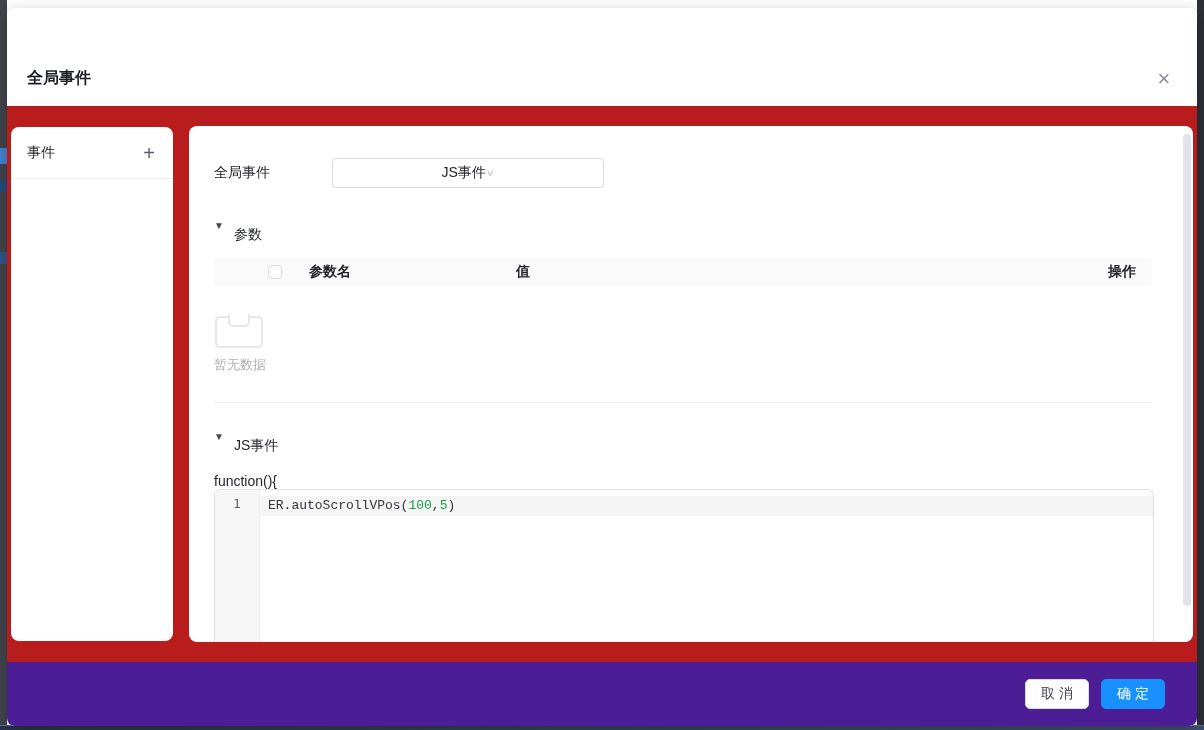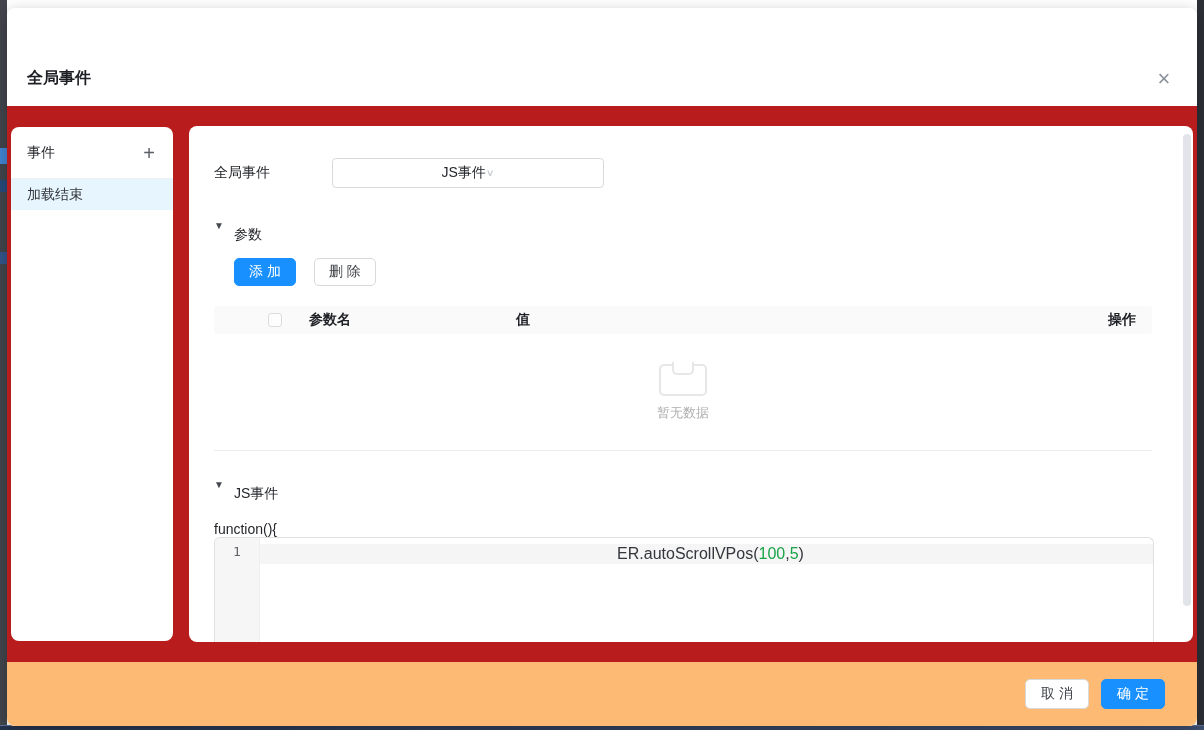--- a/index.html
+++ b/index.html
@@ -58,43 +58,43 @@
 
   .param-table { margin-left:0; width:938px; }
   .thead { display:flex; align-items:center; height:28px; background:#fafafa; border-radius:3px; font-size:14px;
            font-weight:700; color:#1f2126;font-family:Liberation Serif, serif; }
   .col-check { width:95px; display:flex; align-items:center; padding-left:54px; }
   .checkbox { width:14px; height:14px; border:1px solid #dcdcdc; border-radius:3px; background:#fdfdfd; cursor:pointer; }
   .col-name { width:207px; }
   .col-value { flex:1; }
   .col-op { width:70px; text-align:right; padding-right:16px; }
 
-  .empty { display:flex; flex-direction:column; align-items:center; padding:28px 0 26px 0; }
+  .empty { display:flex; flex-direction:column; padding:28px 0 26px 0; }
   .empty-icon { position:relative; width:50px; height:36px; margin-bottom:6px; }
   .empty-box { position:absolute; left:1px; top:2px; width:48px; height:32px; border:2px solid #e7e7e7;
                border-radius:5px; background:#fff; }
   .empty-flap { position:absolute; left:14px; top:0px; width:22px; height:13px; border:2px solid #e7e7e7;
                 border-top:none; border-radius:0 0 5px 5px; background:#fff; }
   .empty-shadow { position:absolute; left:-8px; bottom:-6px; width:66px; height:10px; background:#f2f2f2;
                   border-radius:50%; z-index:-1; }
   .empty-text { font-size:13px; color:#aeaeae; }
 
   .hr { width:938px; height:1px; background:#ececec; margin:2px 0 16px 0; }
 
   .func-label { font-size:14px; color:#24262b; margin:18px 0 0 0; }
   .editor { width:940px; height:230px; border:1px solid #e0e0e0; border-bottom:none; border-radius:6px 6px 0 0;
             display:flex; overflow:hidden; background:#fff; }
   .gutter { width:45px; background:#f6f6f6; border-right:1px solid #efefef; flex:0 0 auto;
             font-family:"DejaVu Sans Mono", monospace; font-size:13px; color:#5f6368; text-align:center; padding-top:6px; }
   .code-area { flex:1; padding-top:6px; cursor:text; }
   .code-line { height:20px; line-height:20px; background:#f5f5f5; padding-left:8px;
-               font-family:Liberation Sans, sans-serif; font-size:16px; color:#33363c; white-space:pre;text-align:center; }
+               font-family:Liberation Mono, monospace; font-size:13px; color:#33363c; white-space:pre; }
   .tok-num { color:var(--number); }
 
-  .dialog-footer { flex:0 0 auto; height:64px; background:#fdba74; border-radius:0 0 8px 8px;
+  .dialog-footer { flex:0 0 auto; height:64px; background:#4c1d95; border-radius:0 0 8px 8px;
                    display:flex; align-items:center; justify-content:flex-end; gap:12px; padding-right:32px; }
   .btn.lg { height:30px; min-width:64px; }
 </style>
 </head>
 <body>
 
 <div class="edge-left">
   <div class="notch1"></div>
   <div class="notch2"></div>
   <div class="notch3"></div>
@@ -109,44 +109,37 @@
     <div class="close">×</div>
   </div>
 
   <div class="dialog-body">
 
     <aside class="sidebar">
       <div class="sidebar-header">
         <span class="sidebar-title">事件</span>
         <span class="plus">+</span>
       </div>
-      <div class="sidebar-item selected">
-        <span>加载结束</span>
-      </div>
     </aside>
 
     <section class="main">
 
       <div class="field-row">
         <span class="field-label">全局事件</span>
         <div class="select">
           <span class="select-value">JS事件</span>
           <span class="select-arrow">∨</span>
         </div>
       </div>
 
       <div class="section-head">
         <span class="caret">▼</span>
         <span class="section-title">参数</span>
       </div>
 
-      <div class="btn-row">
-        <button class="btn primary">添 加</button>
-        <button class="btn ghost">删 除</button>
-      </div>
 
       <div class="param-table">
         <div class="thead">
           <span class="col-check">
             <span class="checkbox"></span>
           </span>
           <span class="col-name">参数名</span>
           <span class="col-value">值</span>
           <span class="col-op">操作</span>
         </div>

